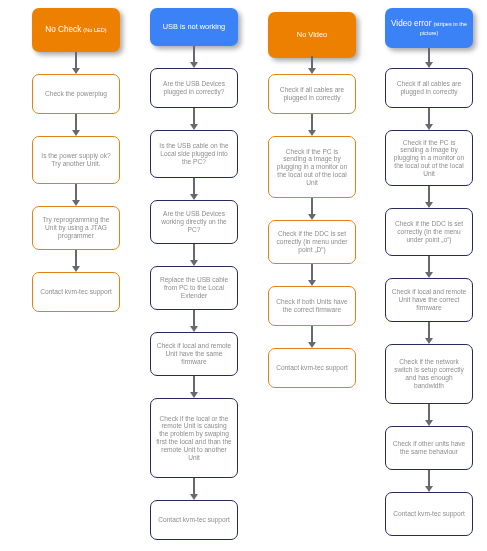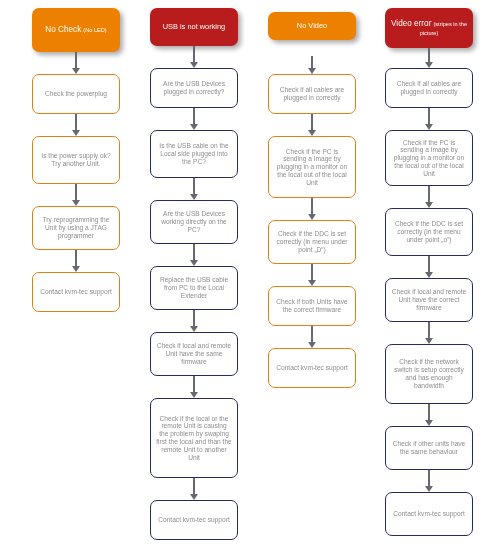--- a/index.html
+++ b/index.html
@@ -45,21 +45,21 @@
 
   
   .node.header {
     color: #ffffff;
     font-size: 7.4px;
     font-weight: normal;
     box-shadow: 3px 3px 5px rgba(0,0,0,0.33);
     border: none;
   }
   .node.header.orange { background: #ee8000; }
-  .node.header.navy   { background: #b91c1c; }
+  .node.header.navy   { background: #3b82f6; }
 
   
   .node.step {
     background: #ffffff;
     color: #8d8d8d;
     font-size: 6.6px;
     border-style: solid;
     border-width: 1.3px;
   }
   .node.step.orange { border-color: #e08214; }
@@ -178,21 +178,21 @@
       </div>
       <div class="arrow" style="position: absolute; left: 6px; top: 478px; height: 22px;">
         <div class="stem"></div>
         <div class="head"></div>
       </div>
       <div class="node step navy" style="position: absolute; left: 6px; top: 500px; height: 40px;">
         <span class="txt">Contact kvm-tec support</span>
       </div>
     </div>
     <div class="column col-3">
-      <div class="node header orange" style="position: absolute; left: 6px; top: 12px; height: 28px;">
+      <div class="node header orange" style="position: absolute; left: 6px; top: 12px; height: 46px;">
         <span class="txt"><span>No Video</span></span>
       </div>
       <div class="arrow" style="position: absolute; left: 6px; top: 56px; height: 18px;">
         <div class="stem"></div>
         <div class="head"></div>
       </div>
       <div class="node step orange" style="position: absolute; left: 6px; top: 74px; height: 40px;">
         <span class="txt">Check if all cables are plugged in correctly</span>
       </div>
       <div class="arrow" style="position: absolute; left: 6px; top: 114px; height: 22px;">

